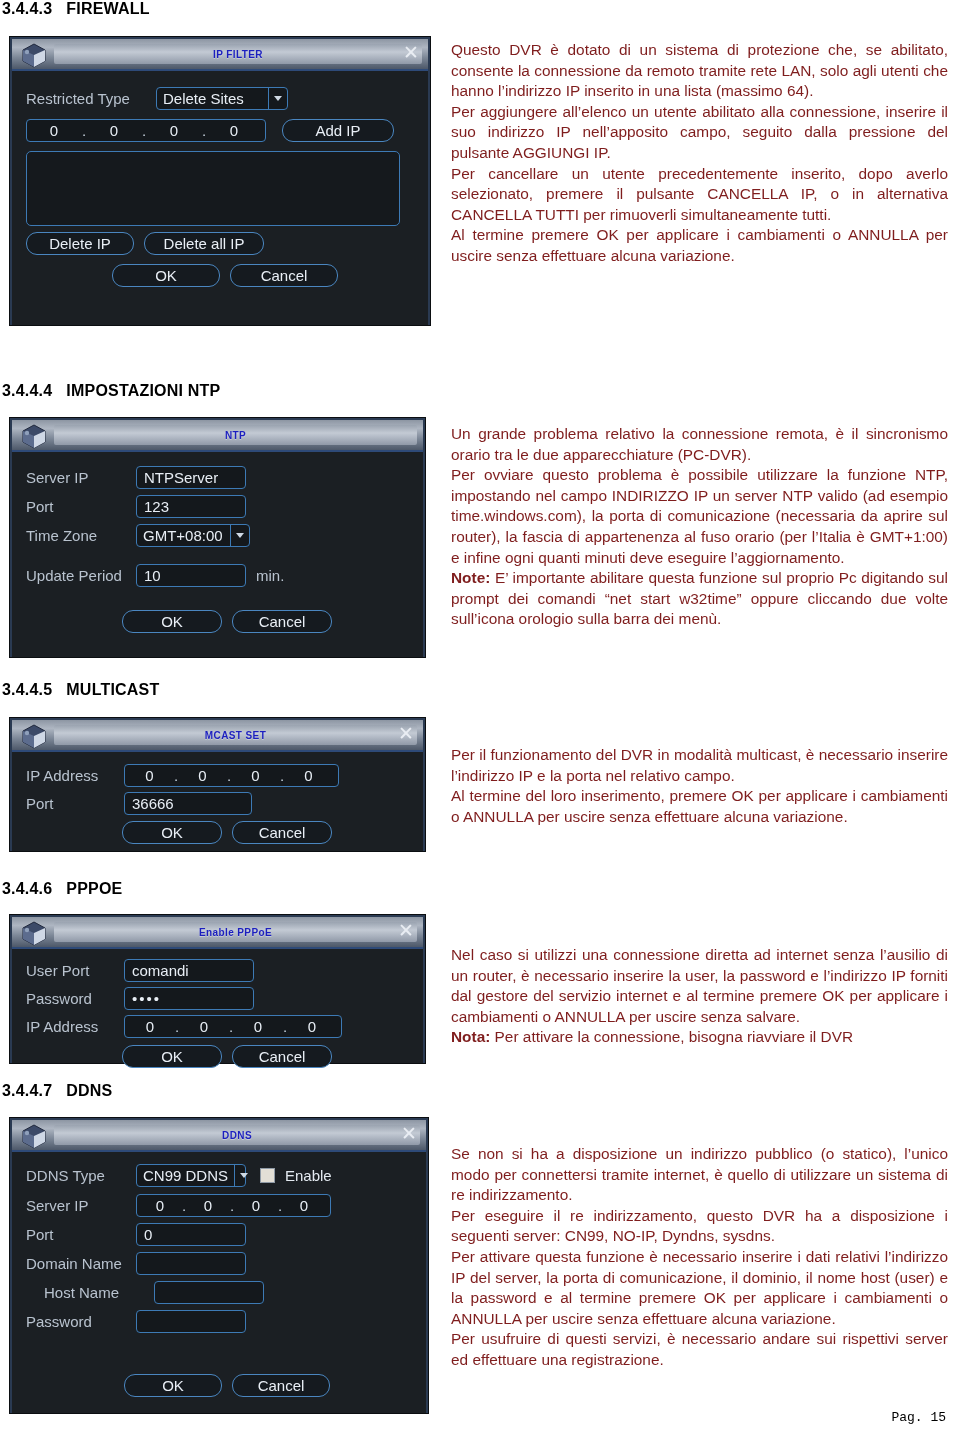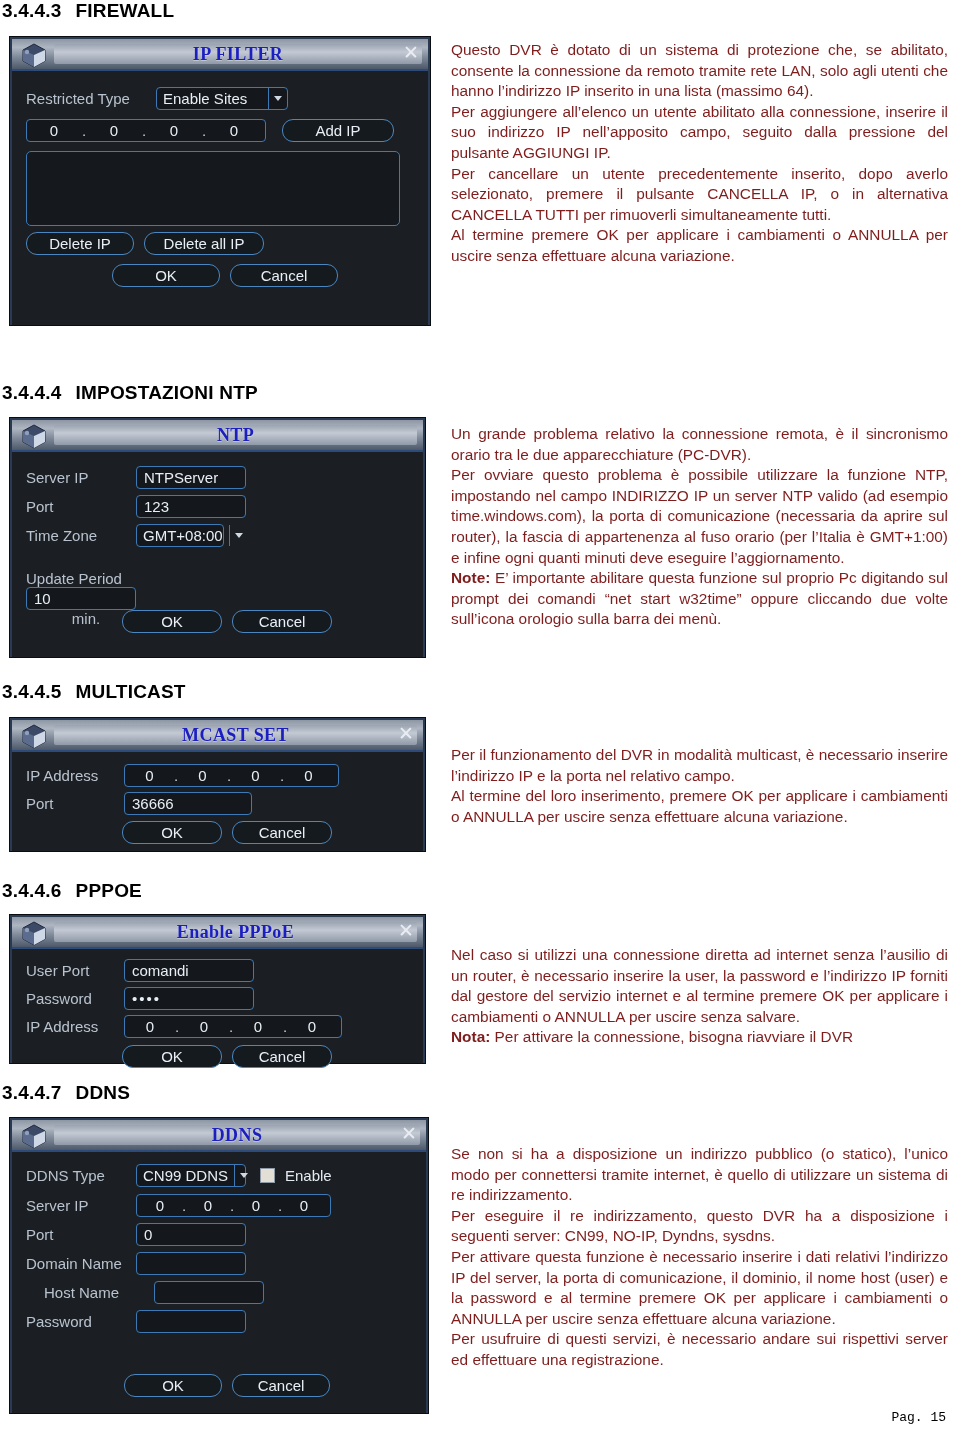--- a/index.html
+++ b/index.html
@@ -13,21 +13,21 @@
     position: relative;
     font-family: "Liberation Sans", sans-serif;
     color: #000;
     overflow: hidden;
   }
 
   
   .heading {
     position: absolute;
     font-weight: bold;
-    font-size: 19px;
+    font-size: 16px;
     letter-spacing: 0.2px;
     white-space: nowrap;
     color: #000;
   }
   .heading .num { margin-right: 14px; }
 
   
   .bodytext {
     position: absolute;
     font-size: 15.4px;
@@ -68,24 +68,23 @@
     margin: 0 6px 0 2px;
     background: linear-gradient(to bottom,#9aa3b0 0%, #c3cad4 40%, #9099a8 100%);
     border-radius: 2px;
     display: flex;
     align-items: center;
     justify-content: center;
   }
   .dlg-titletext {
     color: #1c1fbf;
     font-weight: bold;
-    font-size: 18px;
+    font-size: 10px;
     letter-spacing: 0.4px;
     text-shadow: 0 1px 0 rgba(255,255,255,.35);
-    font-family: Liberation Serif, serif;
   }
   .close-x {
     position: absolute;
     right: 7px;
     top: 4px;
     width: 20px;
     height: 20px;
     color: #e9edf3;
     font-size: 19px;
     line-height: 19px;
@@ -217,21 +216,21 @@
     </div>
     <div class="dlg-titlebox">
       <span class="dlg-titletext">IP FILTER</span>
     </div>
     <div class="close-x">✕</div>
   </div>
   <div class="dlg-body">
     <div class="row" style="left:14px; top:16px;">
       <span class="lbl" style="width:130px;">Restricted Type</span>
       <div class="combo" style="width:132px;">
-        <span class="ctext">Enable Sites</span>
+        <span class="ctext">Delete Sites</span>
         <span class="carrow">
             <i></i>
           </span>
       </div>
     </div>
     <div class="row" style="left:14px; top:48px;">
       <div class="field ipfield" style="width:240px;">
         <span class="oct" style="width:40px">0</span>
           <span class="dot" style="width:20px">.</span>
           <span class="oct" style="width:40px">0</span>
@@ -285,28 +284,28 @@
     <div class="row" style="left:14px; top:14px;">
       <span class="lbl" style="width:110px;">Server IP</span>
       <div class="field" style="width:110px;">NTPServer</div>
     </div>
     <div class="row" style="left:14px; top:43px;">
       <span class="lbl" style="width:110px;">Port</span>
       <div class="field" style="width:110px;">123</div>
     </div>
     <div class="row" style="left:14px; top:72px;">
       <span class="lbl" style="width:110px;">Time Zone</span>
-      <div class="combo" style="width:88px;">
+      <div class="combo" style="width:114px;">
         <span class="ctext">GMT+08:00</span>
         <span class="carrow">
             <i></i>
           </span>
       </div>
     </div>
-    <div class="row" style="left:14px; top:118px;flex-direction:column;">
+    <div class="row" style="left:14px; top:112px;">
       <span class="lbl" style="width:110px;">Update Period</span>
       <div class="field" style="width:110px;">10</div>
       <span class="suffix" style="margin-left:10px;">min.</span>
     </div>
     <div class="row" style="left:110px; top:158px;">
       <div class="btn" style="width:100px;">OK</div>
       <div class="btn" style="width:100px; margin-left:10px;">Cancel</div>
     </div>
   </div>
 </div>

